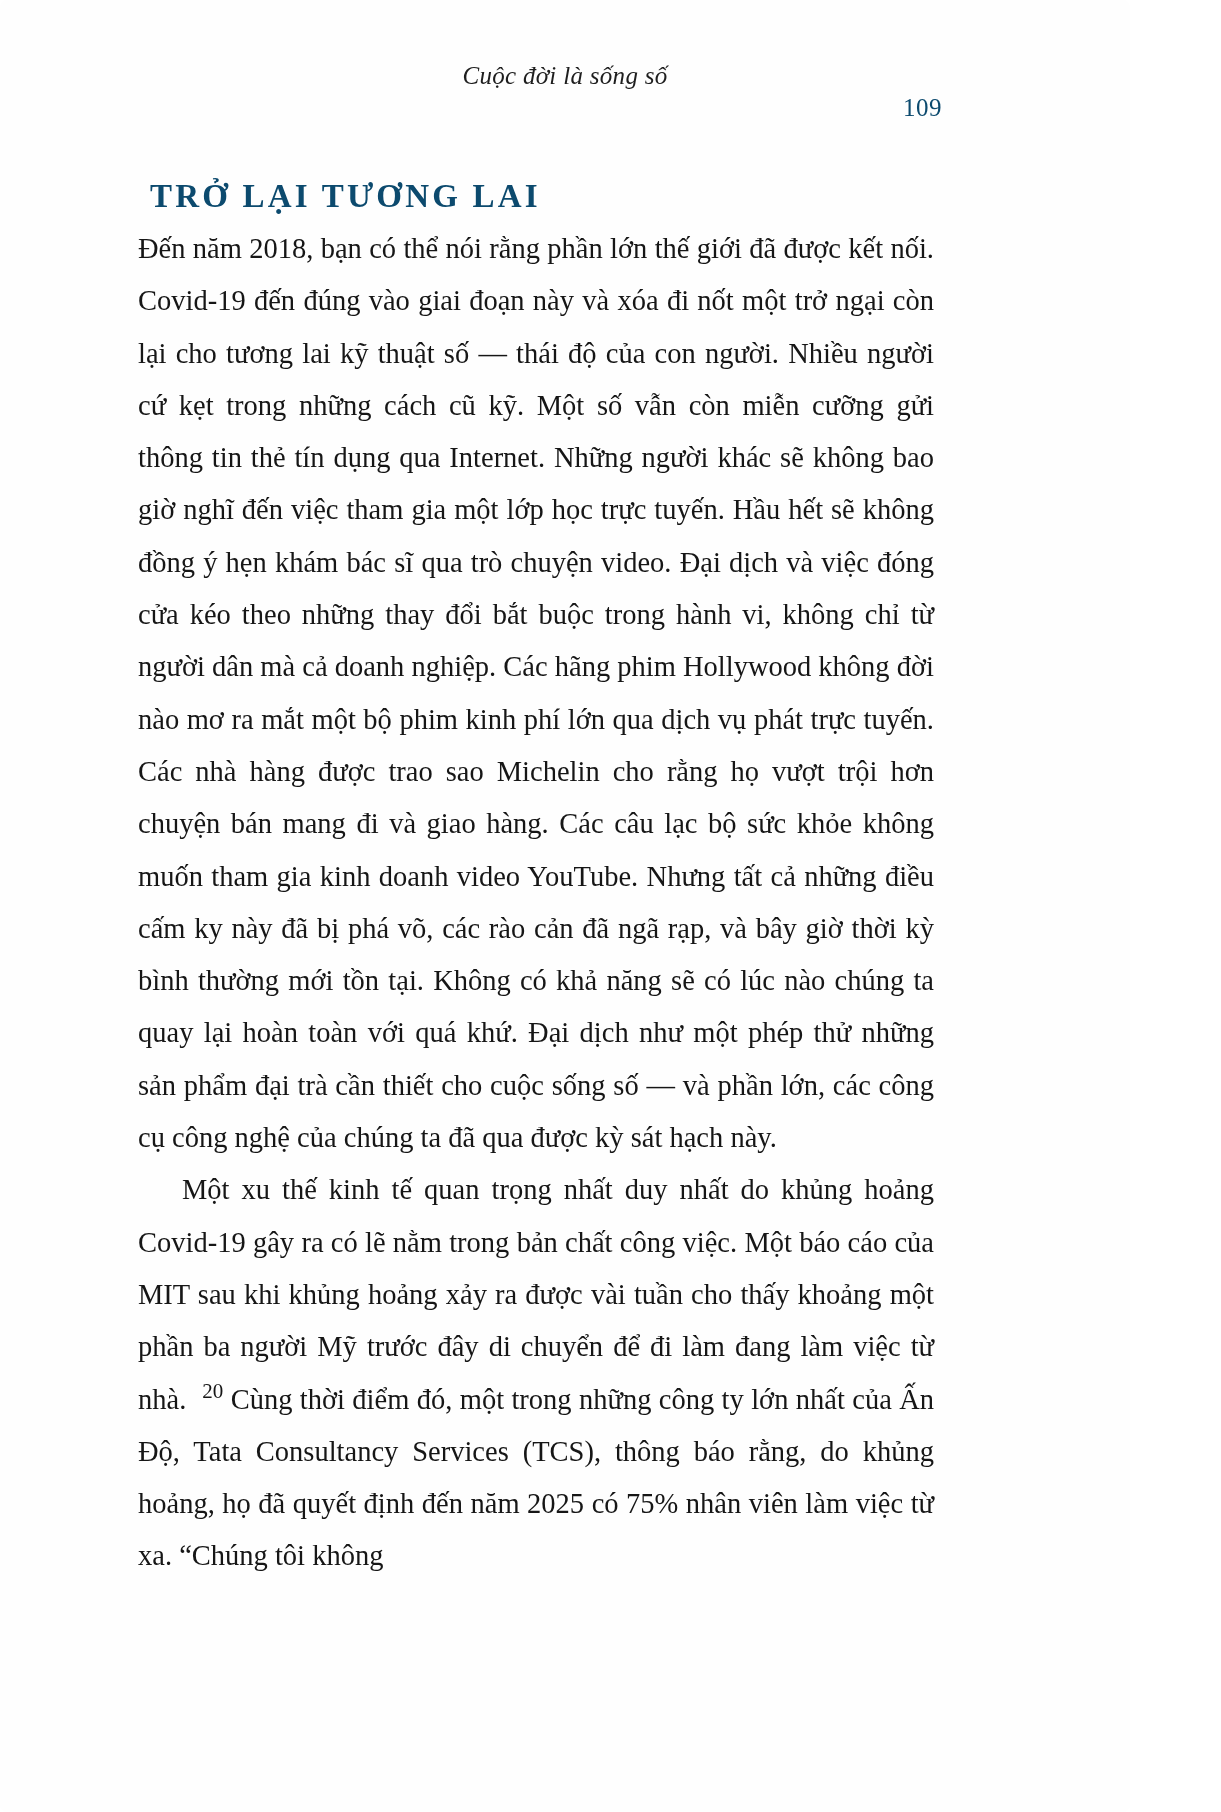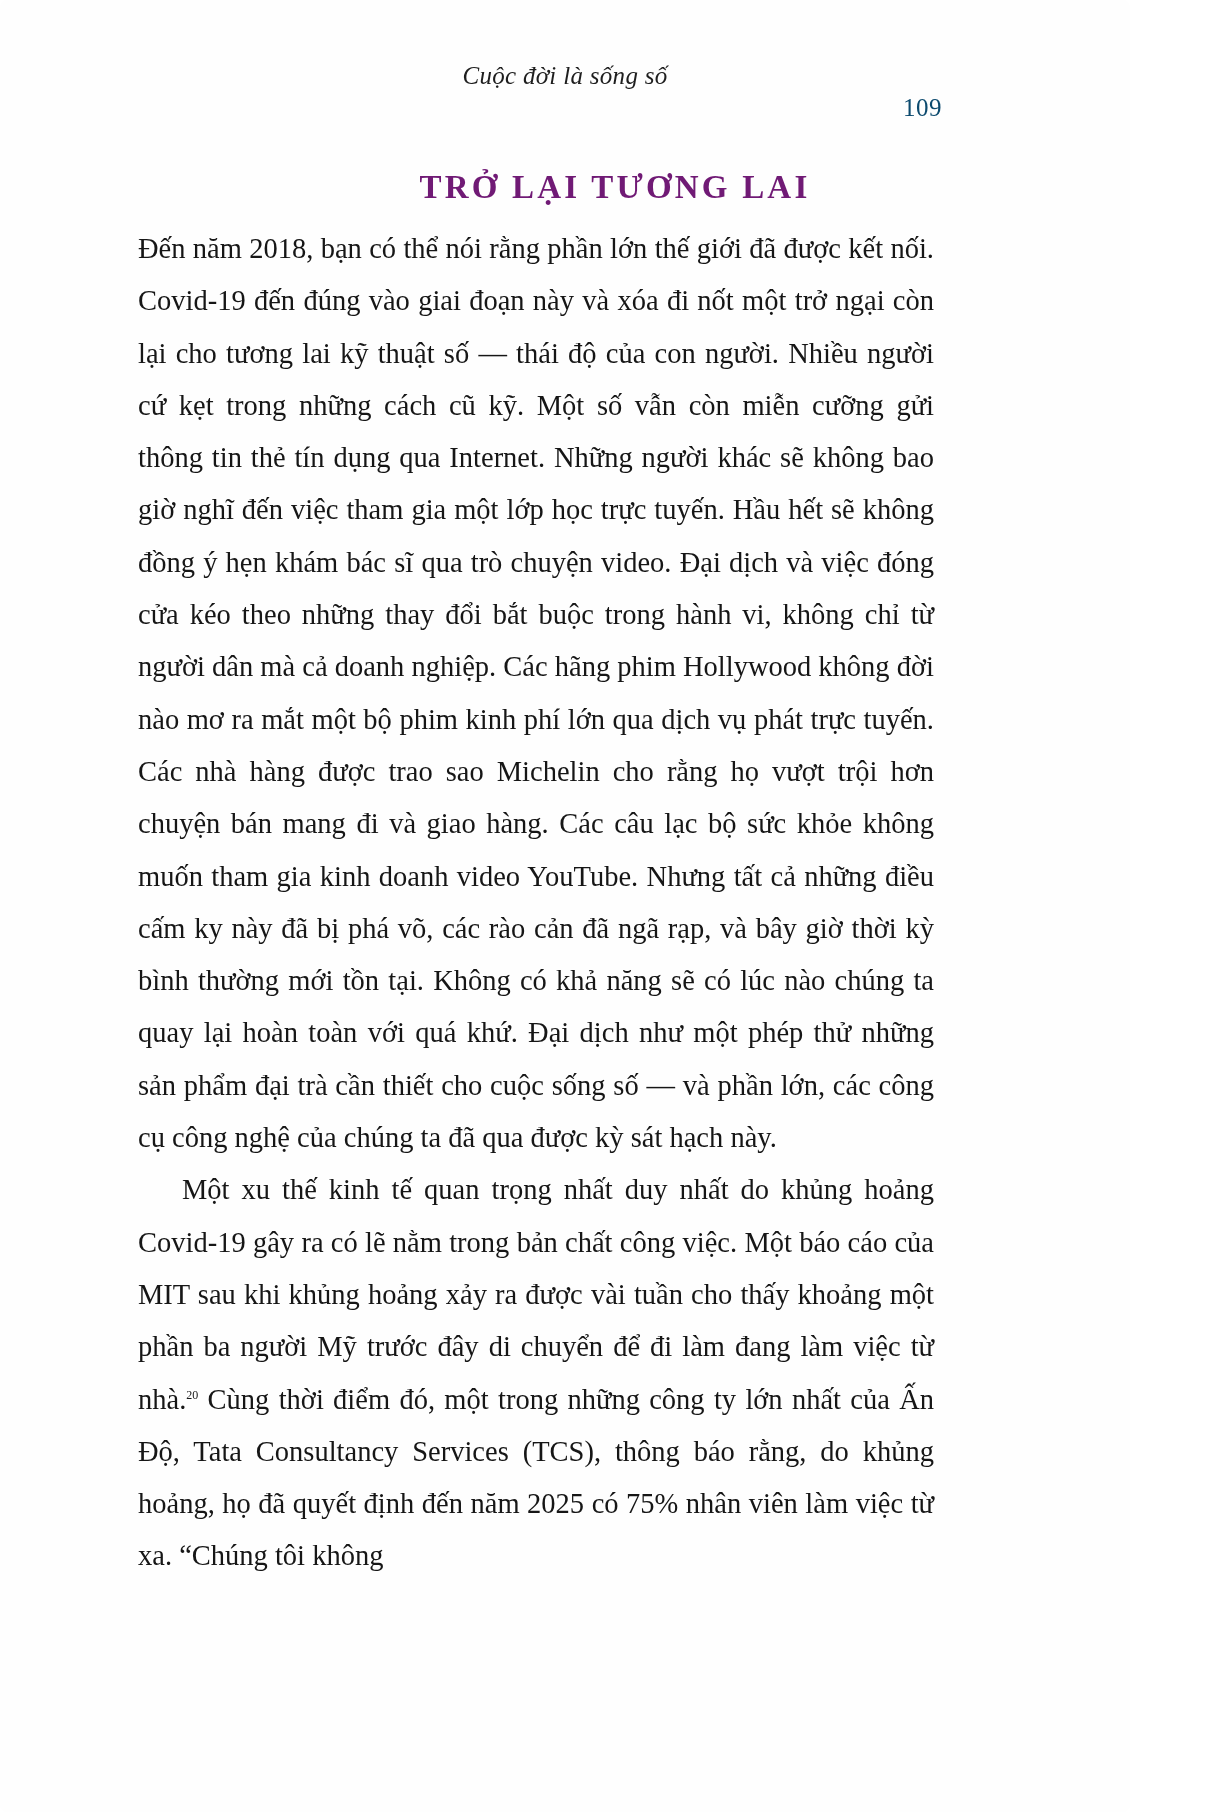--- a/index.html
+++ b/index.html
@@ -39,50 +39,50 @@
     position: absolute;
     right: 38px;
     top: 2px;
     font-size: 25px;
     color: #0c4a6e;
     letter-spacing: 0.5px;
     margin-top: 30px;
   }
   .chapter-title {
     position: absolute;
-    top: 147px;
+    top: 156px;
     left: 150px;
     width: 930px;
-    text-align: center;
     font-size: 33px;
     letter-spacing: 3.2px;
-    color: #701a75;
+    color: #0c4a6e;
   }
   .body-text {
     position: absolute;
     top: 223px;
     left: 138px;
     width: 796px;
     font-size: 28.5px;
     line-height: 52.3px;
     text-align: justify;
     text-justify: inter-word;
     color: #161616;
     hyphens: none;
   }
   .body-text p {
     margin: 0;
   }
   .body-text p.indent {
     text-indent: 44px;
   }
   .body-text sup {
-    font-size: 12px;
+    font-size: 21px;
     line-height: 0;
     vertical-align: super;
+    margin-left: 16px;
   }
 </style>
 </head>
 <body>
 
 <div class="page">
 
   <div class="running-head">
     <span class="book-title">Cuộc đời là sống số</span>
     <span class="folio">109</span>

